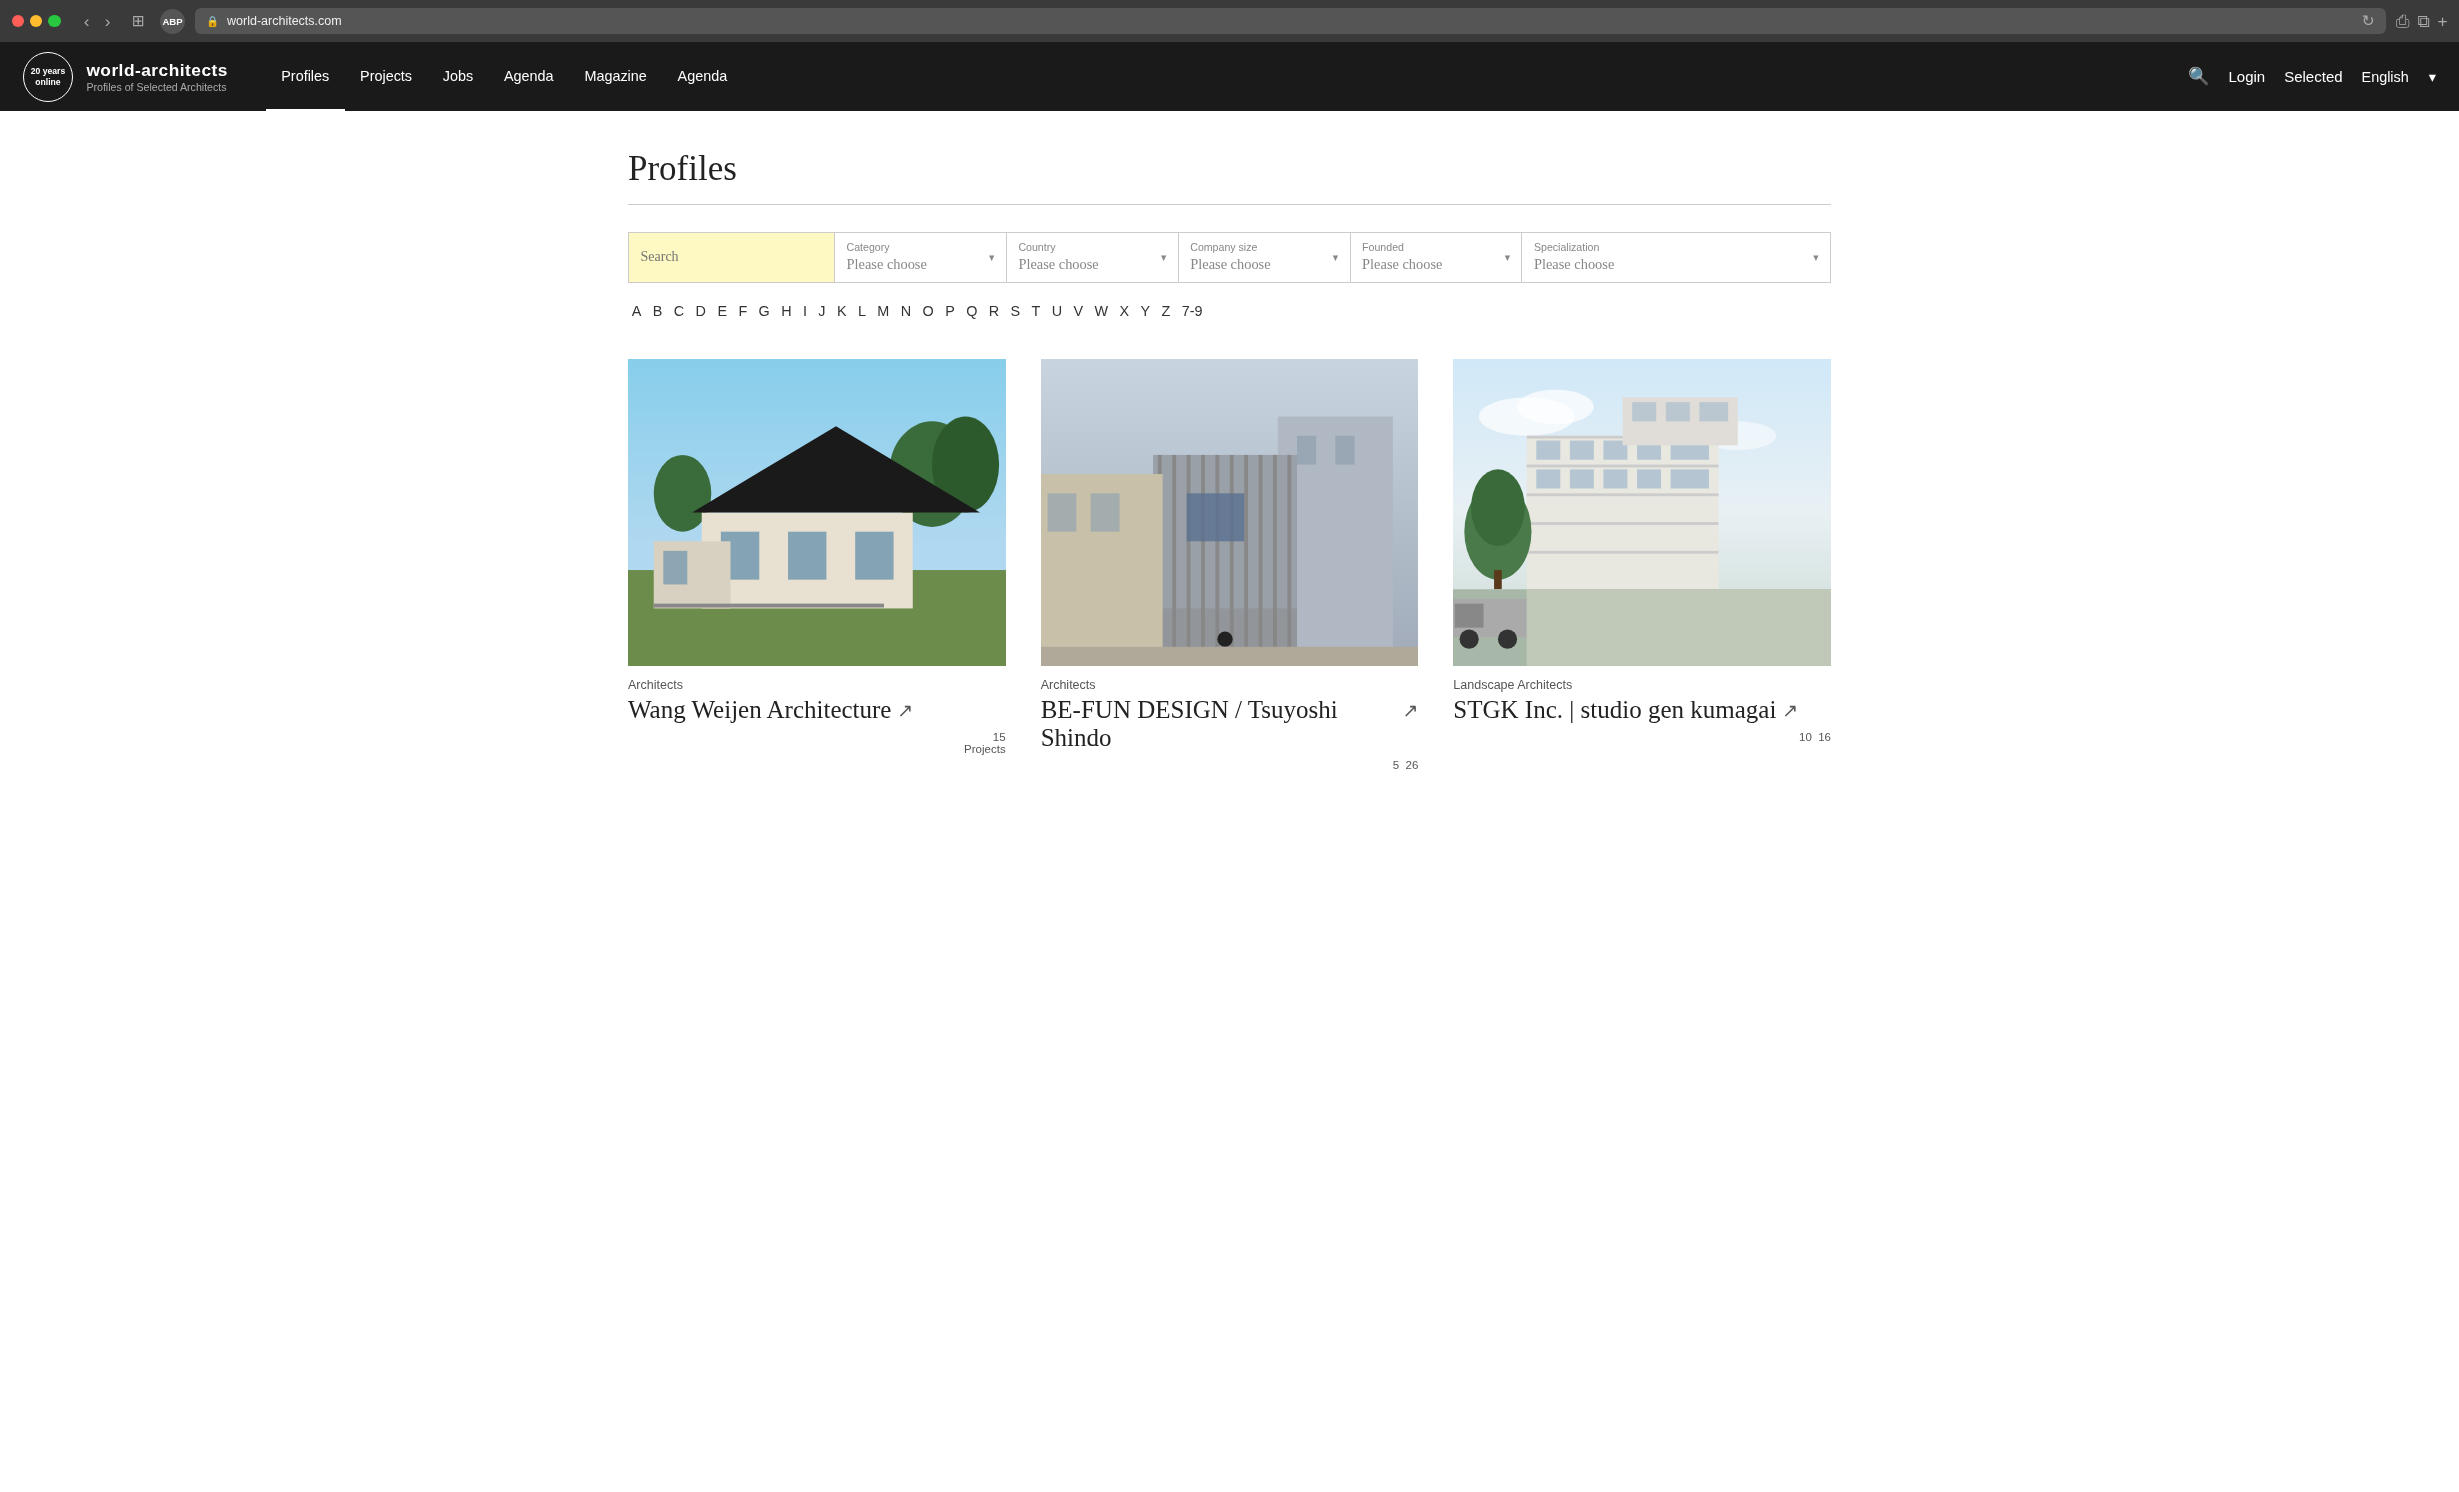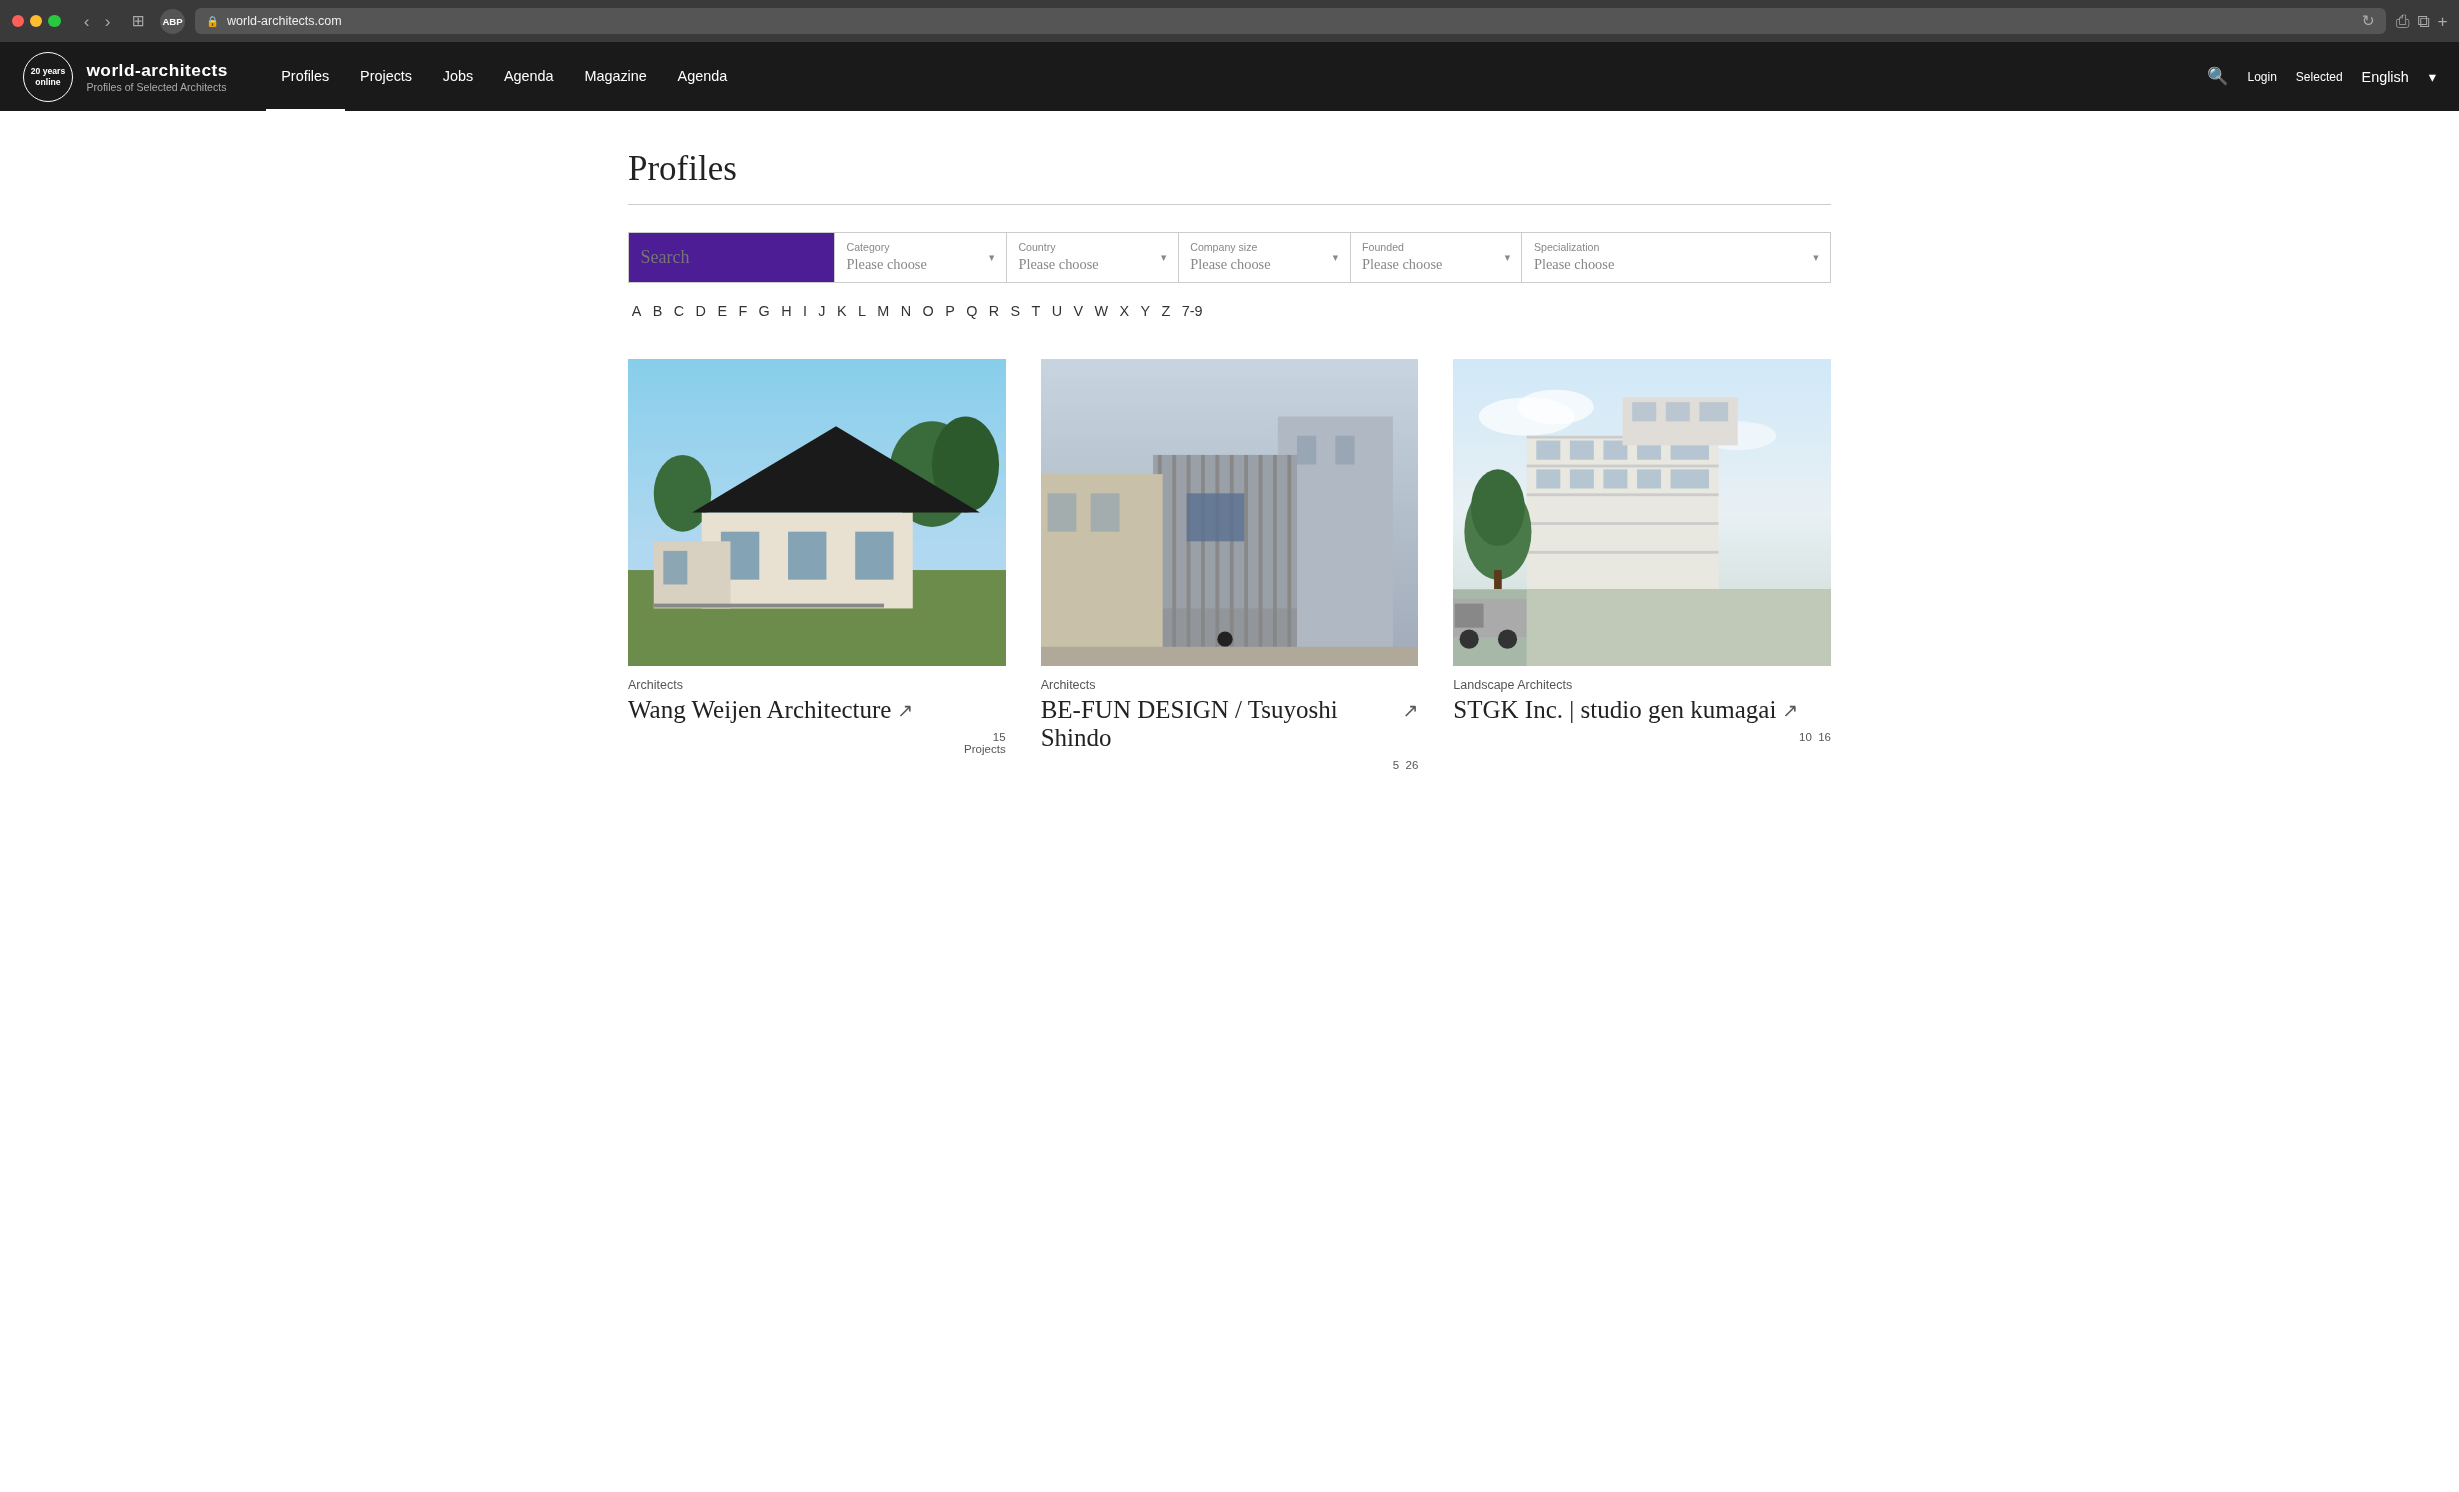--- a/index.html
+++ b/index.html
@@ -98,21 +98,21 @@
     .header-right {
       margin-left: auto;
       display: flex;
       align-items: center;
       gap: 19px;
     }
     .header-right a {
       color: #fff;
       text-decoration: none;
       font-family: Arial, sans-serif;
-      font-size: 12px;
+      font-size: 15px;
       cursor: pointer;
     }
     .search-icon-btn {
       background: none; border: none; color: #fff; font-size: 17.3px; cursor: pointer;
     }
     .lang-btn {
       background: none; border: none; color: #fff;
       font-family: Arial, sans-serif; font-size: 14.4px; cursor: pointer;
       display: flex; align-items: center; gap: 20px;
     }
@@ -164,24 +164,24 @@
       color: #888;
       background: #fff;
       appearance: none;
       cursor: pointer;
     }
     .filter-input {
       width: 100%;
       border: none;
       outline: none;
       padding: 9.6px 11.5px 9.6px;
-      font-size: 18px;
+      font-size: 14px;
       font-family: Georgia, serif;
       color: #888;
-      background: #4c1d95;
+      background: #fef9c3;
       display: block;
       height: 100%;
     }
     .filter-arrow {
       position: absolute;
       right: 11.5px;
       top: 50%;
       transform: translateY(-50%);
       color: #888;
       pointer-events: none;

